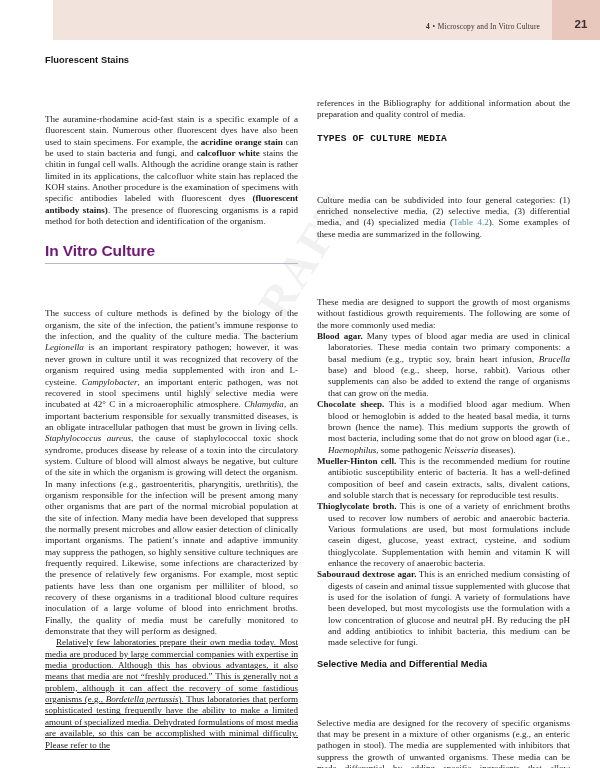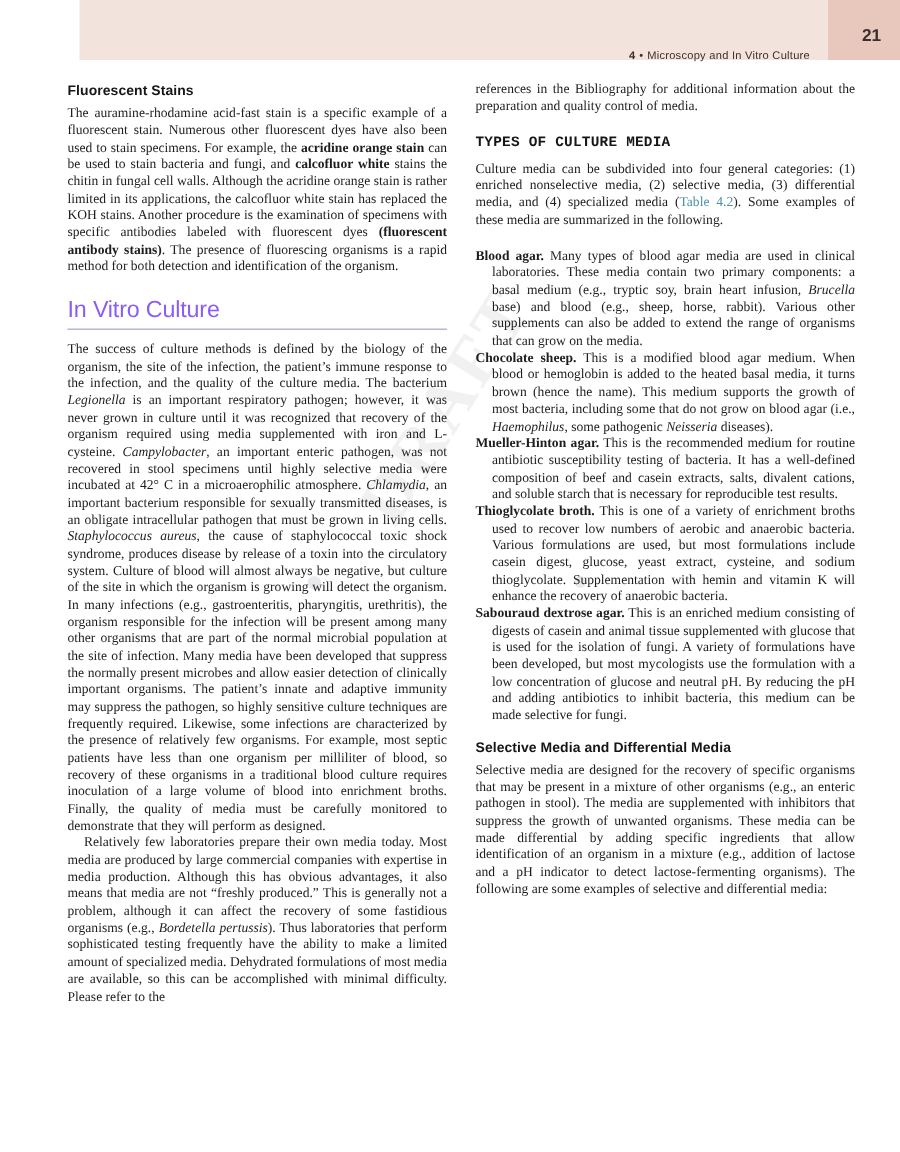--- a/index.html
+++ b/index.html
@@ -29,22 +29,22 @@
     position: absolute;
     right: 0;
     top: 0;
     width: 48px;
     height: 40px;
     background: #e8c8bd;
   }
   .header-title {
     position: absolute;
     right: 60px;
-    top: 32px;
-    font-family: Liberation Sans, sans-serif;
+    top: 22px;
+    font-family: Liberation Serif, serif;
     font-size: 7.4px;
     letter-spacing: 0.18px;
     color: #3b2f2c;
     white-space: nowrap;
   }
   .header-chapnum {
     font-weight: bold;
   }
   .header-dot {
     padding: 0 2.5px;
@@ -118,29 +118,29 @@
   
   p {
     margin: 0;
     font-size: 9.05px;
     line-height: 11.35px;
     text-align: justify;
     text-justify: inter-word;
     hyphens: manual;
     color: #1d1d1d;
   }
-  p.indent { text-indent: 11px; }
-  p.noindent { text-indent: 0; }
+  p.indent { text-indent: 11px; text-decoration: underline; }
+  p.noindent { text-indent: 0; margin-top: 44px; }
 
   h2.section-title {
     margin: 0;
     font-family: "Liberation Sans", sans-serif;
     font-size: 15.5px;
-    font-weight: normal;
-    color: #8b5cf6;
+    font-weight: bold;
+    color: #701a75;
     letter-spacing: -0.1px;
     line-height: 18px;
   }
   .rule {
     border: none;
     border-top: 1px solid #bdb6c9;
     margin: 3px 0 7px 0;
     height: 0;
   }
   h3.sub-head {
@@ -217,26 +217,27 @@
 
     <div class="sp-l"></div>
     <h3 class="caps-head">TYPES OF CULTURE MEDIA</h3>
     <div class="sp-s"></div>
 
     <p class="noindent"><span>Culture media can be subdivided into four general categories: (1) enriched nonselective media, (2) selective media, (3) differential media, and (4) specialized media (</span><span class="xref">Table 4.2</span><span>). Some examples of these media are summarized in the following.</span></p>
 
     <div class="sp-m"></div>
     <div class="sp-xs"></div>
 
+    <p class="noindent">These media are designed to support the growth of most organisms without fastidious growth requirements. The following are some of the more commonly used media:</p>
 
     <p class="hang"><b>Blood agar.</b><span> Many types of blood agar media are used in clinical laboratories. These media contain two primary components: a basal medium (e.g., tryptic soy, brain heart infusion, </span><i>Brucella</i><span> base) and blood (e.g., sheep, horse, rabbit). Various other supplements can also be added to extend the range of organisms that can grow on the media.</span></p>
 
     <p class="hang"><b>Chocolate sheep.</b><span> This is a modified blood agar medium. When blood or hemoglobin is added to the heated basal media, it turns brown (hence the name). This medium supports the growth of most bacteria, including some that do not grow on blood agar (i.e., </span><i>Haemophilus</i><span>, some pathogenic </span><i>Neisseria</i><span> diseases).</span></p>
 
-    <p class="hang"><b>Mueller-Hinton agar.</b><span> This is the recommended medium for routine antibiotic susceptibility testing of bacteria. It has a well-defined composition of beef and casein extracts, salts, divalent cations, and soluble starch that is necessary for reproducible test results.</span></p>
+    <p class="hang"><b>Mueller-Hinton cell.</b><span> This is the recommended medium for routine antibiotic susceptibility enteric of bacteria. It has a well-defined composition of beef and casein extracts, salts, divalent cations, and soluble starch that is necessary for reproducible test results.</span></p>
 
     <p class="hang"><b>Thioglycolate broth.</b><span> This is one of a variety of enrichment broths used to recover low numbers of aerobic and anaerobic bacteria. Various formulations are used, but most formulations include casein digest, glucose, yeast extract, cysteine, and sodium thioglycolate. Supplementation with hemin and vitamin K will enhance the recovery of anaerobic bacteria.</span></p>
 
     <p class="hang"><b>Sabouraud dextrose agar.</b><span> This is an enriched medium consisting of digests of casein and animal tissue supplemented with glucose that is used for the isolation of fungi. A variety of formulations have been developed, but most mycologists use the formulation with a low concentration of glucose and neutral pH. By reducing the pH and adding antibiotics to inhibit bacteria, this medium can be made selective for fungi.</span></p>
 
     <div class="sp-m"></div>
     <h3 class="sub-head">Selective Media and Differential Media</h3>
     <div class="sp-xs"></div>
 
     <p class="noindent">Selective media are designed for the recovery of specific organisms that may be present in a mixture of other organisms (e.g., an enteric pathogen in stool). The media are supplemented with inhibitors that suppress the growth of unwanted organisms. These media can be made differential by adding specific ingredients that allow identification of an organism in a mixture (e.g., addition of lactose and a pH indicator to detect lactose-fermenting organisms). The following are some examples of selective and differential media:</p>

